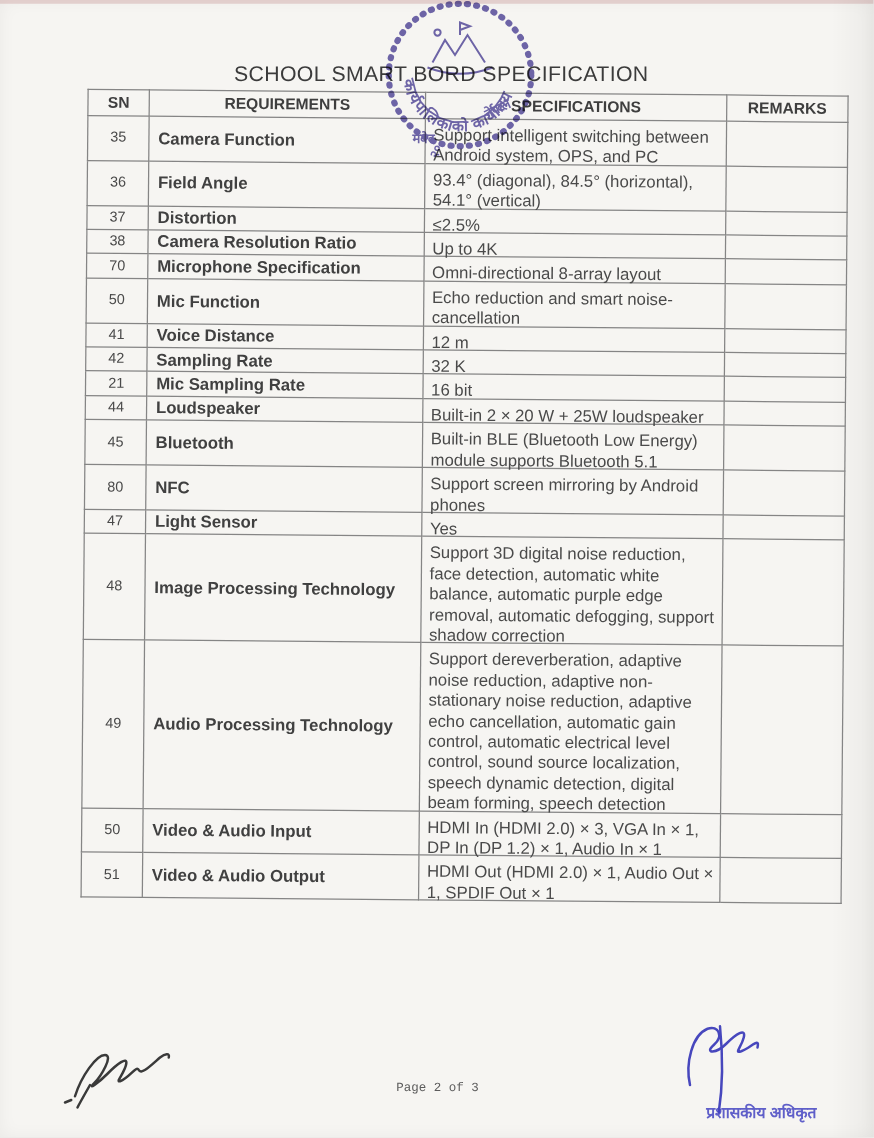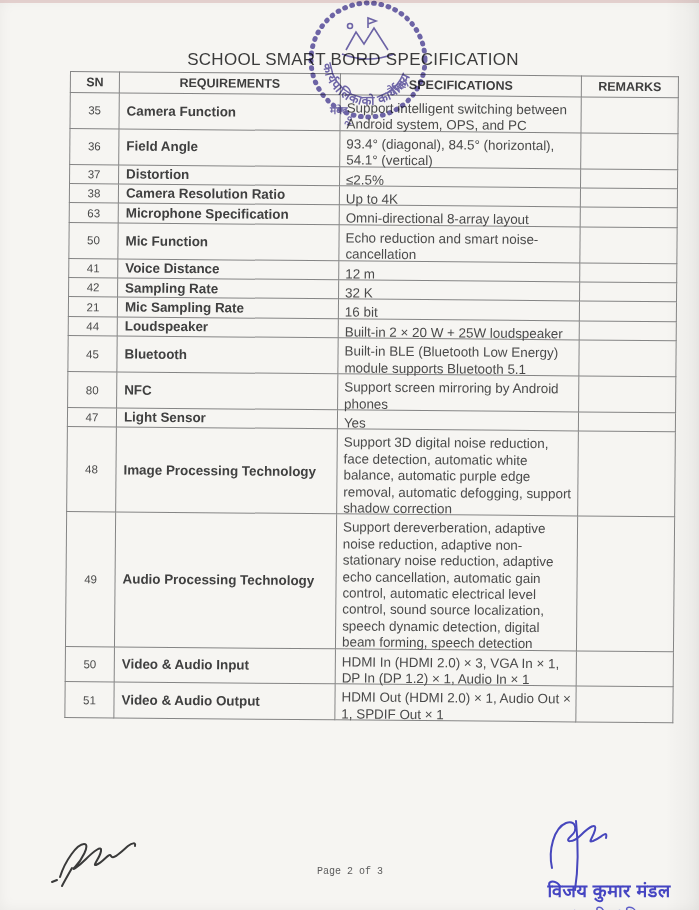--- a/index.html
+++ b/index.html
@@ -118,21 +118,21 @@
     </tr>
         <tr>
       <td class="c-sn">38</td>
       <td class="c-req">Camera Resolution Ratio</td>
       <td class="c-spec">
         <span class="spec-inner">Up to 4K</span>
       </td>
       <td class="c-rem"></td>
     </tr>
         <tr>
-      <td class="c-sn">63</td>
+      <td class="c-sn">70</td>
       <td class="c-req">Microphone Specification</td>
       <td class="c-spec">
         <span class="spec-inner">Omni-directional 8-array layout</span>
       </td>
       <td class="c-rem"></td>
     </tr>
         <tr>
       <td class="c-sn">50</td>
       <td class="c-req">Mic Function</td>
       <td class="c-spec">
@@ -262,16 +262,15 @@
     <g fill="none" stroke-width="2" stroke-linecap="round" stroke="#4747bd">
       <path d="M14,52 C10,34 16,12 28,7 C37,4 41,13 33,20 C25,27 35,27 43,19
                C51,11 59,6 57,14 C55,22 49,27 55,25 C63,22 70,13 68,22"></path>
       <path d="M38,5 C40,25 41,48 37,74"></path>
     </g>
   </svg>
 
   <div class="page-num">Page 2 of 3</div>
 
   <div class="officer">
-    <div class="officer-name">विजय कुमार मंडल</div>
     <div class="officer-title">प्रशासकीय अधिकृत</div>
   </div>
 </div>
 
 </body></html>

